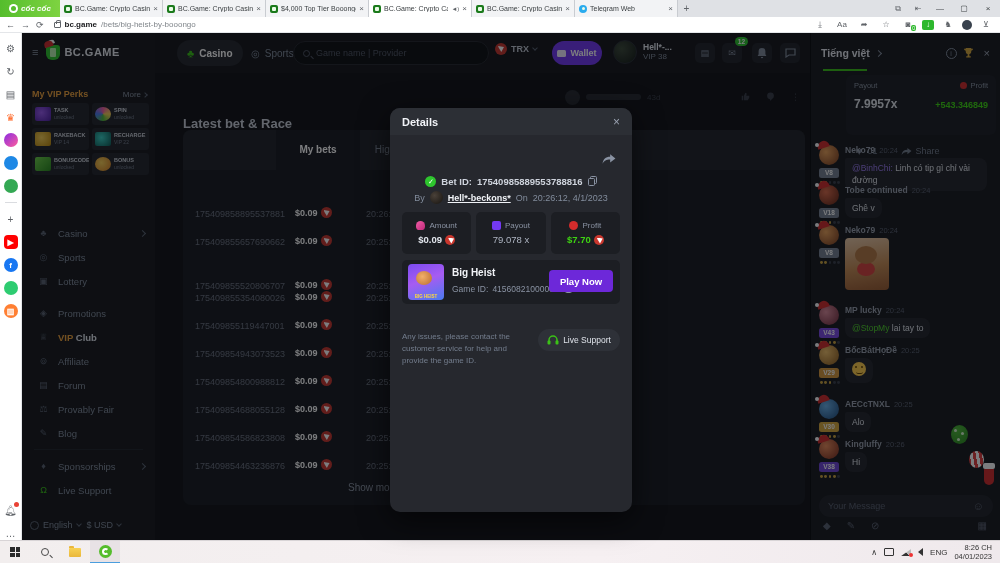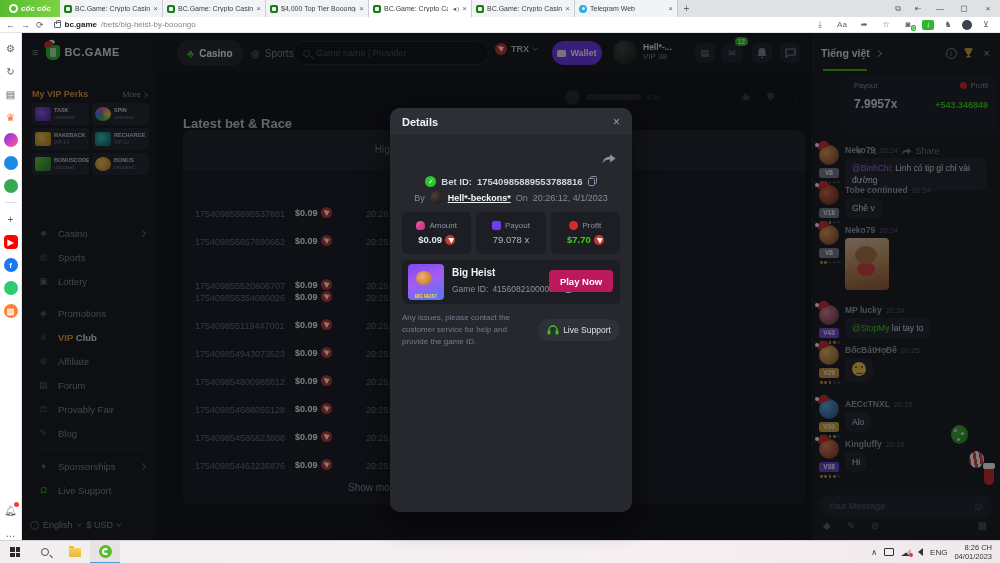--- a/index.html
+++ b/index.html
@@ -153,23 +153,23 @@
   .stat .vr{display:flex;align-items:center;gap:3px;font-size:9.5px;font-weight:bold;color:#e3e7ee;}
   .stat .vr .trx{width:10px;height:10px;}
   .stat .vr.green{color:#3ed312;}
   .stat .vr.plain{color:#aeb5c2;font-weight:normal;}
   .gamecard{position:absolute;left:12px;top:152px;width:218px;height:44px;background:#1c1e23;border-radius:5px;}
   .gthumb{position:absolute;left:6px;top:4px;width:36px;height:36px;border-radius:4px;background:linear-gradient(160deg,#7b4bf0 0%,#a65cf2 45%,#4a7bf0 100%);overflow:hidden;}
   .gthumb:before{content:"";position:absolute;left:8px;top:7px;width:16px;height:14px;background:radial-gradient(circle at 40% 40%,#f3b06a,#b86a2f);border-radius:50%;}
   .gthumb:after{content:"BIG HEIST";position:absolute;left:0;bottom:1px;width:100%;text-align:center;font-size:4.5px;font-weight:bold;color:#ffd83d;}
   .gname{position:absolute;left:50px;top:7px;color:#f1f3f7;font-size:10px;font-weight:bold;}
   .gid{position:absolute;left:50px;top:23px;color:#8a93a3;font-size:8.5px;display:flex;align-items:center;gap:4px;}
-  .playbtn{position:absolute;right:7px;top:10px;width:64px;height:22px;background:#be185d;border-radius:4px;color:#fff;font-size:9.5px;font-weight:bold;display:flex;align-items:center;justify-content:center;}
+  .playbtn{position:absolute;right:7px;top:10px;width:64px;height:22px;background:#6d28d9;border-radius:4px;color:#fff;font-size:9.5px;font-weight:bold;display:flex;align-items:center;justify-content:center;}
   .notewrap{position:absolute;left:12px;top:204px;width:218px;display:flex;align-items:center;gap:8px;}
-  .note{width:128px;color:#737d8d;font-size:8px;line-height:1.5;}
+  .note{width:128px;color:#737d8d;font-size:8px;line-height:1.5;margin-top:19px;}
   .supbtn{flex:1;height:22px;background:#2e3138;border-radius:11px;display:flex;align-items:center;justify-content:center;gap:4px;color:#dfe3ea;font-size:8.5px;}
 
   
   .chat{position:absolute;left:810px;top:0;width:190px;height:507px;background:#1a1c20;border-left:1px solid #0c0d10;}
   .chead{position:absolute;left:0;top:8px;width:100%;height:24px;display:flex;align-items:center;padding:0 10px;gap:6px;}
   .chead .lng{color:#e3e7ee;font-size:10.5px;font-weight:bold;}
   .chead .gt{width:5px;height:5px;border-right:1.3px solid #828c9c;border-top:1.3px solid #828c9c;transform:rotate(45deg);}
   .chead .sp{flex:1;}
   .infoc{width:11px;height:11px;border:1px solid #828c9c;border-radius:50%;color:#828c9c;font-size:7px;text-align:center;line-height:10px;}
   .chead .x{color:#9aa2b1;font-size:11px;margin-left:4px;}
@@ -500,20 +500,21 @@
         <svg width="9" height="9" viewBox="0 0 12 12">
             <circle cx="6" cy="5" r="4.5" fill="#596070"></circle>
             <path d="M5 9l1 3 2-3z" fill="#596070"></path>
           </svg>
       </span>
       <span class="picn">⋮</span>
     </div>
     <div class="btitle">Latest bet &amp; Race</div>
     <div class="betscard">
       <div class="tabstrip">
+        <div class="btab active" style="left:93px;">My bets</div>
         <div class="btab" style="left:177px;">High Rollers</div>
       </div>
       <div class="trow" style="top:70px;">
           <span class="cid">175409858895537881</span>
           <span class="cbet">
             <span>$0.09</span>
             <span class="trx"></span>
           </span>
           <span class="ctime">20:26:12</span>
         </div>

